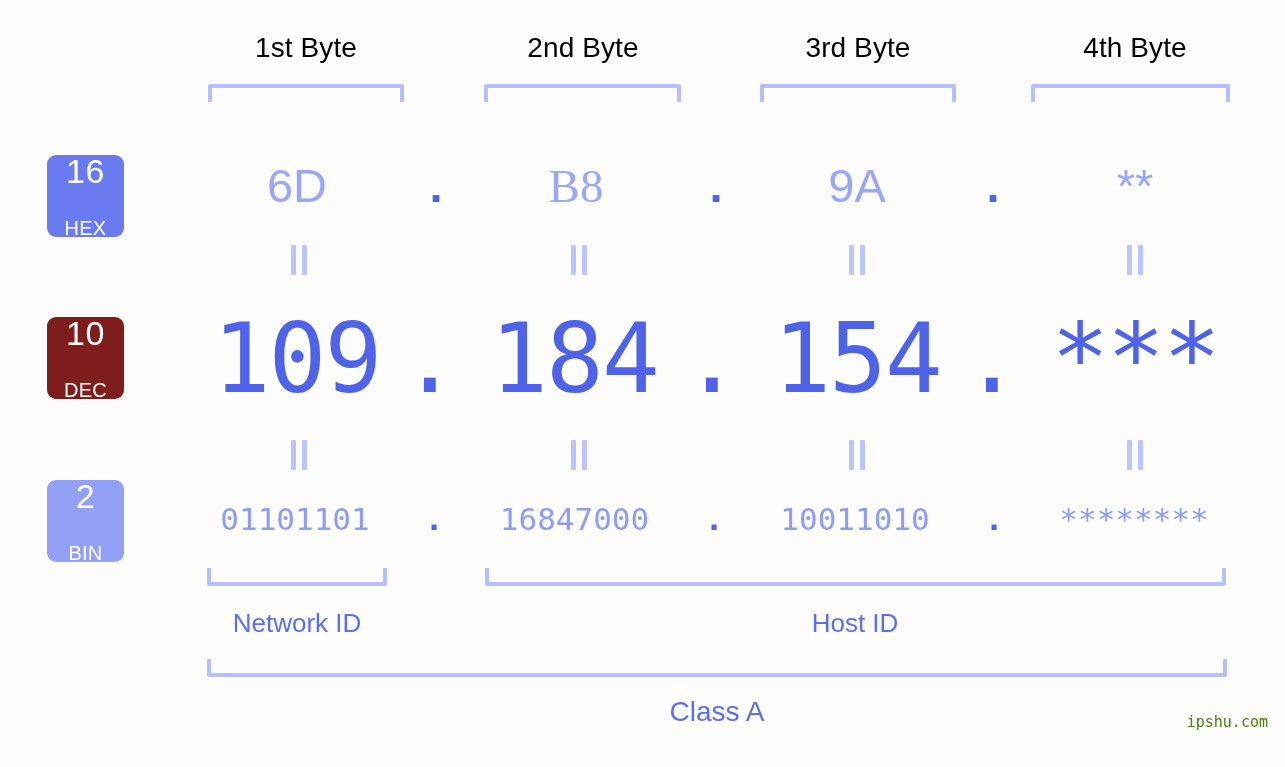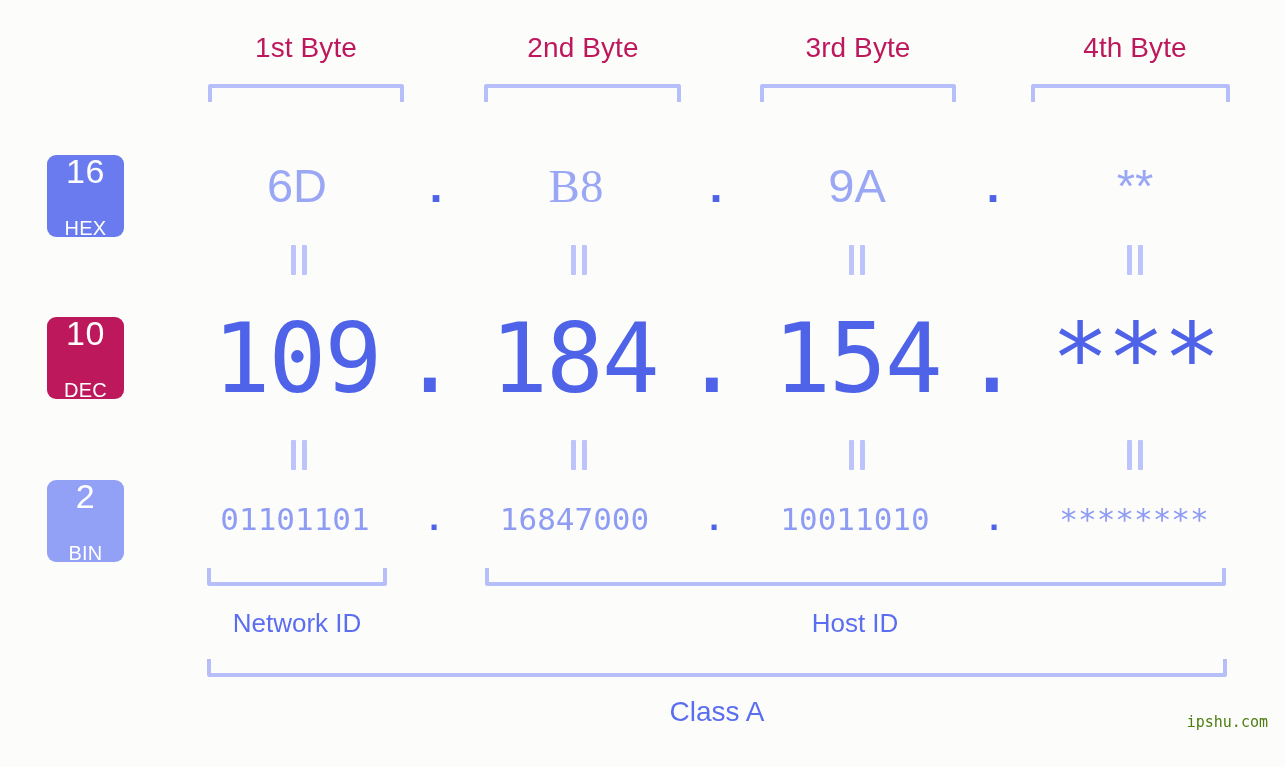--- a/index.html
+++ b/index.html
@@ -18,21 +18,21 @@
     position: relative;
     width: 1285px;
     height: 767px;
   }
 
   
   .byte-label {
     position: absolute;
     top: 32px;
     font-size: 28px;
-    color: #be185d;
+    color: #000000;
     text-align: center;
     letter-spacing: 0.1px;
     white-space: nowrap;
   }
 
   
   .bracket-top {
     position: absolute;
     top: 84px;
     height: 18px;
@@ -220,21 +220,21 @@
 
   <div class="bracket-top" style="left:208px;width:196px;"></div>
   <div class="bracket-top" style="left:484px;width:197px;"></div>
   <div class="bracket-top" style="left:760px;width:196px;"></div>
   <div class="bracket-top" style="left:1031px;width:199px;"></div>
 
   <div class="badge" id="badge-hex" style="background: rgb(106, 123, 239);">
     <span class="num">16</span>
     <span class="nm">HEX</span>
   </div>
-  <div class="badge" id="badge-dec" style="background: #be185d;">
+  <div class="badge" id="badge-dec" style="background: #7f1d1d;">
     <span class="num">10</span>
     <span class="nm">DEC</span>
   </div>
   <div class="badge" id="badge-bin" style="background: rgb(146, 160, 246);">
     <span class="num">2</span>
     <span class="nm">BIN</span>
   </div>
 
   <div class="hex-val" style="left:186px;width:222px;">6D</div>
   <div class="hex-dot" style="left:408px;width:56px;">.</div>

